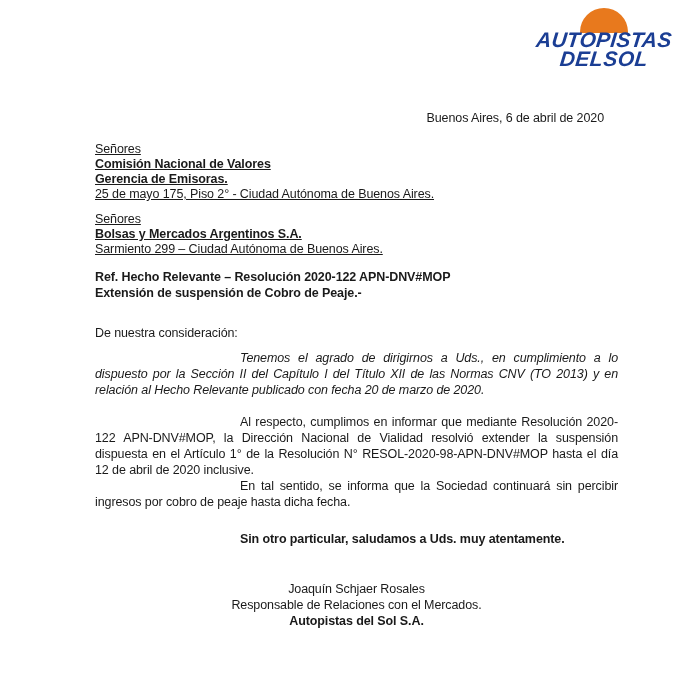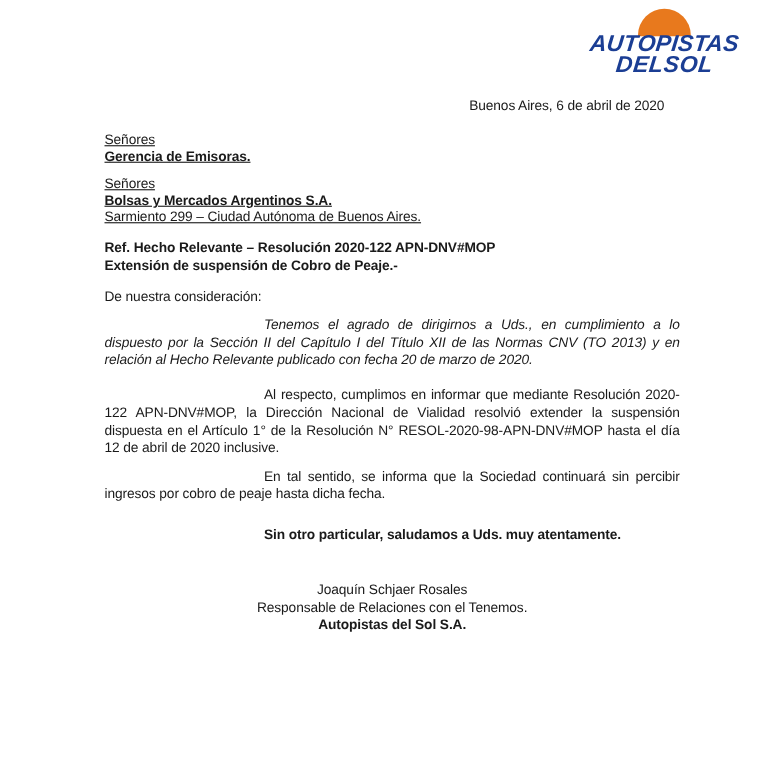--- a/index.html
+++ b/index.html
@@ -42,51 +42,51 @@
     line-height: 0.92;
     transform: skewX(-6deg);
   }
   .logo-word.w1 { font-size: 21px; letter-spacing: 0.2px; }
   .logo-word.w2 { font-size: 21px; letter-spacing: 0.5px; }
 
   
   .content {
     position: absolute;
     left: 95px;
-    top: 88px;
+    top: 110px;
     width: 523px;
   }
   .date-line {
     text-align: right;
     padding-right: 14px;
     line-height: 16px;
   }
   .addressee { line-height: 15px; text-decoration: underline; }
   .addressee.first  { margin-top: 16px; }
   .addressee.second { margin-top: 10px; }
   .bold { font-weight: bold; }
 
   .reference {
     margin-top: 12px;
     text-align: left;
     padding-right: 5px;
     font-weight: bold;
     line-height: 16px;
   }
-  .greeting { margin-top: 13px; line-height: 16px; }
+  .greeting { margin-top: 24px; line-height: 16px; }
 
   .para {
     text-align: justify;
     text-indent: 145px;
     line-height: 16px;
     margin: 0;
   }
   .para.p1 { margin-top: 9px; font-style: italic; }
   .para.p2 { margin-top: 16px; }
-  .para.p3 { margin-top: 10px; }
+  .para.p3 { }
 
   .closing {
     margin-top: 21px;
     text-indent: 145px;
     line-height: 16px;
     font-weight: bold;
   }
 
   .signature {
     margin-top: 34px;
@@ -104,21 +104,23 @@
     <div class="logo-word w1">AUTOPISTAS</div>
     <div class="logo-word w2">DELSOL</div>
   </div>
 
   <div class="content">
 
     <div class="date-line">Buenos Aires, 6 de abril de 2020</div>
 
     <div class="addressee first">
       <div>Señores</div>
+      <div class="bold">Comisión Nacional de Valores</div>
       <div class="bold">Gerencia de Emisoras.</div>
+      <div>25 de mayo 175, Piso 2° - Ciudad Autónoma de Buenos Aires.</div>
     </div>
 
     <div class="addressee second">
       <div>Señores</div>
       <div class="bold">Bolsas y Mercados Argentinos S.A.</div>
       <div>Sarmiento 299 – Ciudad Autónoma de Buenos Aires.</div>
     </div>
 
     <div class="reference">
       <div>Ref. Hecho Relevante –  Resolución 2020-122 APN-DNV#MOP</div>
@@ -128,18 +130,18 @@
     <div class="greeting">De nuestra consideración:</div>
 
     <p class="para p1">Tenemos el agrado de dirigirnos a Uds., en cumplimiento a lo dispuesto por la Sección II del Capítulo I del Título XII de las Normas CNV (TO 2013) y en relación al Hecho Relevante publicado con fecha 20 de marzo de 2020.</p>
     <p class="para p2">Al respecto, cumplimos en informar que mediante Resolución 2020-122 APN-DNV#MOP, la Dirección Nacional de Vialidad resolvió extender la suspensión dispuesta en el Artículo 1° de la Resolución N° RESOL-2020-98-APN-DNV#MOP hasta el día 12 de abril de 2020 inclusive.</p>
     <p class="para p3">En tal sentido, se informa que la Sociedad continuará sin percibir ingresos por cobro de peaje hasta dicha fecha.</p>
 
     <div class="closing">Sin otro particular, saludamos a Uds. muy atentamente.</div>
 
     <div class="signature">
       <div>Joaquín Schjaer Rosales</div>
-      <div>Responsable de Relaciones con el Tenemos.</div>
+      <div>Responsable de Relaciones con el Mercados.</div>
       <div class="bold">Autopistas del Sol S.A.</div>
     </div>
 
   </div>
 </div>
 
 </body></html>

